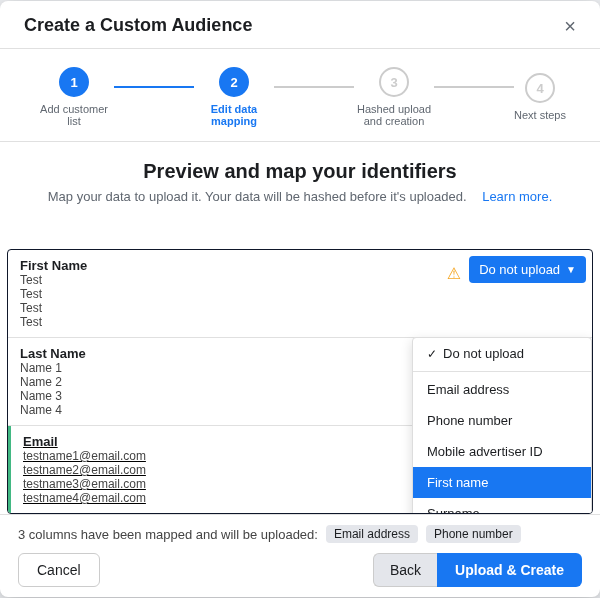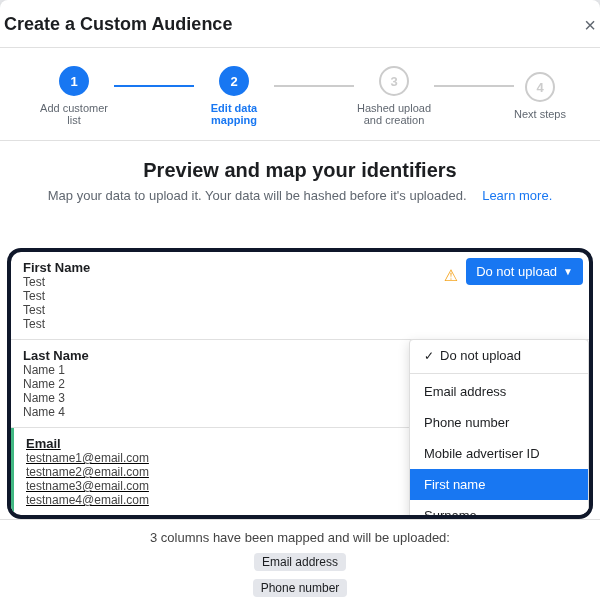--- a/index.html
+++ b/index.html
@@ -17,21 +17,21 @@
       background: #fff;
       border-radius: 8px;
       box-shadow: 0 4px 20px rgba(0,0,0,0.3);
       overflow: hidden;
       position: relative;
     }
     .modal-header {
       display: flex;
       align-items: center;
       justify-content: space-between;
-      padding: 14px 4px 12px;
+      padding: 14px 24px 12px;
       border-bottom: 1px solid #e0e0e0;
     }
     .modal-title {
       font-size: 18px;
       font-weight: 600;
       color: #1c1e21;
     }
     .close-btn {
       background: none;
       border: none;
@@ -118,22 +118,22 @@
       margin-bottom: 16px;
     }
     .section-subtitle a {
       color: #1877f2;
       text-decoration: none;
       margin-left: 12px;
     }
 
     
     .data-table {
-      border: 4px solid #0f172a;
-      border-radius: 14px;
+      border: 1px solid #0f172a;
+      border-radius: 4px;
       overflow: hidden;
       position: relative;
       margin-top: 45px;
     }
     .data-row {
       display: flex;
       border-bottom: 1px solid #e0e0e0;
       position: relative;
     }
     .data-row:last-child {
@@ -231,21 +231,20 @@
       border-top: 1px solid #e0e0e0;
     }
     .mapped-info {
       display: flex;
       align-items: center;
       gap: 8px;
       font-size: 13px;
       color: #444;
       margin-bottom: 10px;
       flex-wrap: wrap;
-      flex-direction: column;
     }
     .mapped-tag {
       background: #e4e6eb;
       border-radius: 4px;
       padding: 2px 8px;
       font-size: 12px;
       color: #1c1e21;
     }
     .footer-buttons {
       display: flex;

